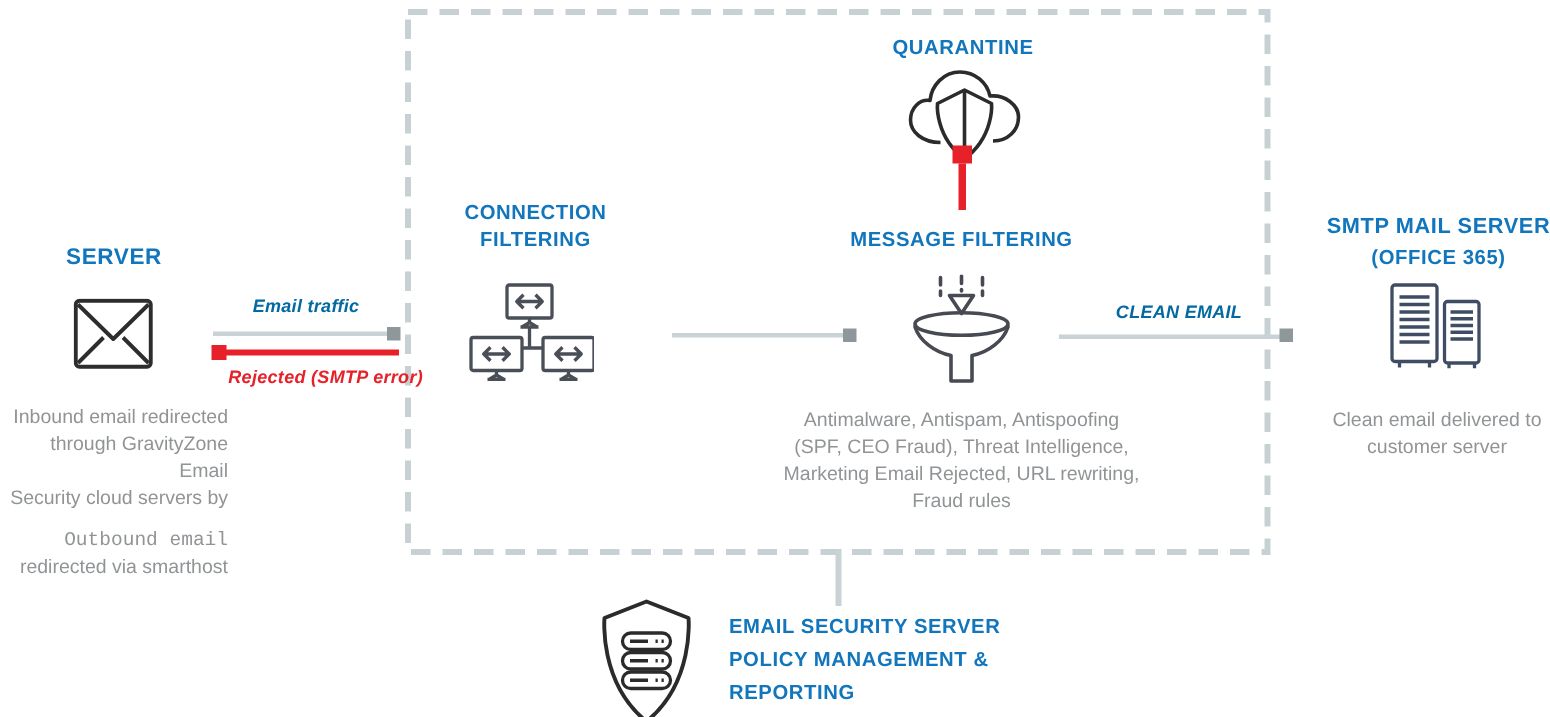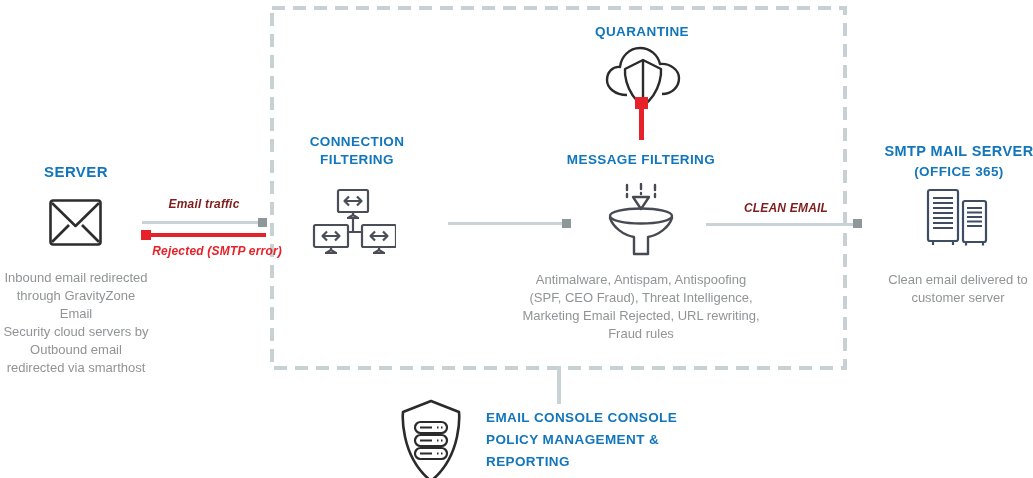--- a/index.html
+++ b/index.html
@@ -2,21 +2,21 @@
 <html><head>
 <meta charset="utf-8">
 <style>
   html,body{margin:0;padding:0;background:#ffffff;}
   .canvas{
     position:relative;width:1033px;height:478px;background:#ffffff;overflow:hidden;
     font-family:"Liberation Sans",sans-serif;
   }
   .abs{position:absolute;}
   .title-blue{color:#1276bd;font-weight:bold;letter-spacing:.4px;}
-  .lbl-italic{font-style:italic;font-weight:bold;font-size:12px;color:#7f1d1d;letter-spacing:.2px;}
+  .lbl-italic{font-style:italic;font-weight:bold;font-size:12px;color:#0369a1;letter-spacing:.2px;}
   .note{font-size:13px;color:#919496;line-height:18px;text-align:center;}
   .line{display:block;}
   .arrow-line{position:absolute;background:#c9d2d5;}
   .arrow-head{position:absolute;background:#8e989b;}
   .red{background:#e62129 !important;color:#e62129;}
   svg{display:block;}
 </style>
 </head>
 <body>
 
@@ -28,25 +28,25 @@
 
   <div class="abs title-blue" style="left:22px;top:163px;width:108px;text-align:center;font-size:15px;">SERVER</div>
 
   <svg class="abs" style="left:49px;top:199px;" width="53" height="47" viewBox="0 0 53 47" fill="none" stroke="#2d2d2d" stroke-width="2.6" stroke-linejoin="round">
     <rect x="1.5" y="1.5" width="50" height="44" rx="2.5"></rect>
     <path d="M3,4 L26.5,27 L50,4"></path>
     <path d="M3,43 L20,26"></path>
     <path d="M50,43 L33,26"></path>
   </svg>
 
-  <div class="abs note" style="left:0px;top:269px;width:152px;">
+  <div class="abs note" style="left:0px;top:269px;width:152px;text-align:right;">
     <span class="line">Inbound email redirected</span>
     <span class="line">through GravityZone Email</span>
     <span class="line">Security cloud servers by</span>
-    <span class="line" style="margin-top:0;">Outbound email</span>
+    <span class="line" style="margin-top:10px;font-family:Liberation Mono, monospace;">Outbound email</span>
     <span class="line">redirected via smarthost</span>
   </div>
 
   <div class="abs lbl-italic" style="left:140px;top:197px;width:128px;text-align:center;">Email traffic</div>
   <div class="arrow-line" style="left:142px;top:221px;width:120px;height:3px;"></div>
   <div class="arrow-head" style="left:258px;top:218px;width:9px;height:9px;"></div>
 
   <div class="arrow-line red" style="left:150px;top:233px;width:116px;height:4px;"></div>
   <div class="arrow-head red" style="left:141px;top:230px;width:10px;height:10px;"></div>
   <div class="abs lbl-italic" style="left:126px;top:244px;width:156px;text-align:right;color:#e62129;">Rejected (SMTP error)</div>
@@ -133,18 +133,18 @@
     <g stroke-width="2.2">
       <rect x="20" y="23" width="32" height="11" rx="5.5"></rect>
       <rect x="20" y="36" width="32" height="11" rx="5.5"></rect>
       <rect x="20" y="49" width="32" height="11" rx="5.5"></rect>
       <path d="M25,28.5 h12 M25,41.5 h12 M25,54.5 h12"></path>
       <path d="M42,28.5 h1.5 M46,28.5 h1.5 M42,41.5 h1.5 M46,41.5 h1.5 M42,54.5 h1.5 M46,54.5 h1.5"></path>
     </g>
   </svg>
 
   <div class="abs title-blue" style="left:486px;top:407px;width:240px;font-size:13.5px;line-height:22px;text-align:left;">
-    <span class="line">EMAIL CONSOLE CONSOLE</span>
+    <span class="line">EMAIL SECURITY SERVER</span>
     <span class="line">POLICY MANAGEMENT &amp;</span>
     <span class="line">REPORTING</span>
   </div>
 
 </div>
 
 </body></html>

